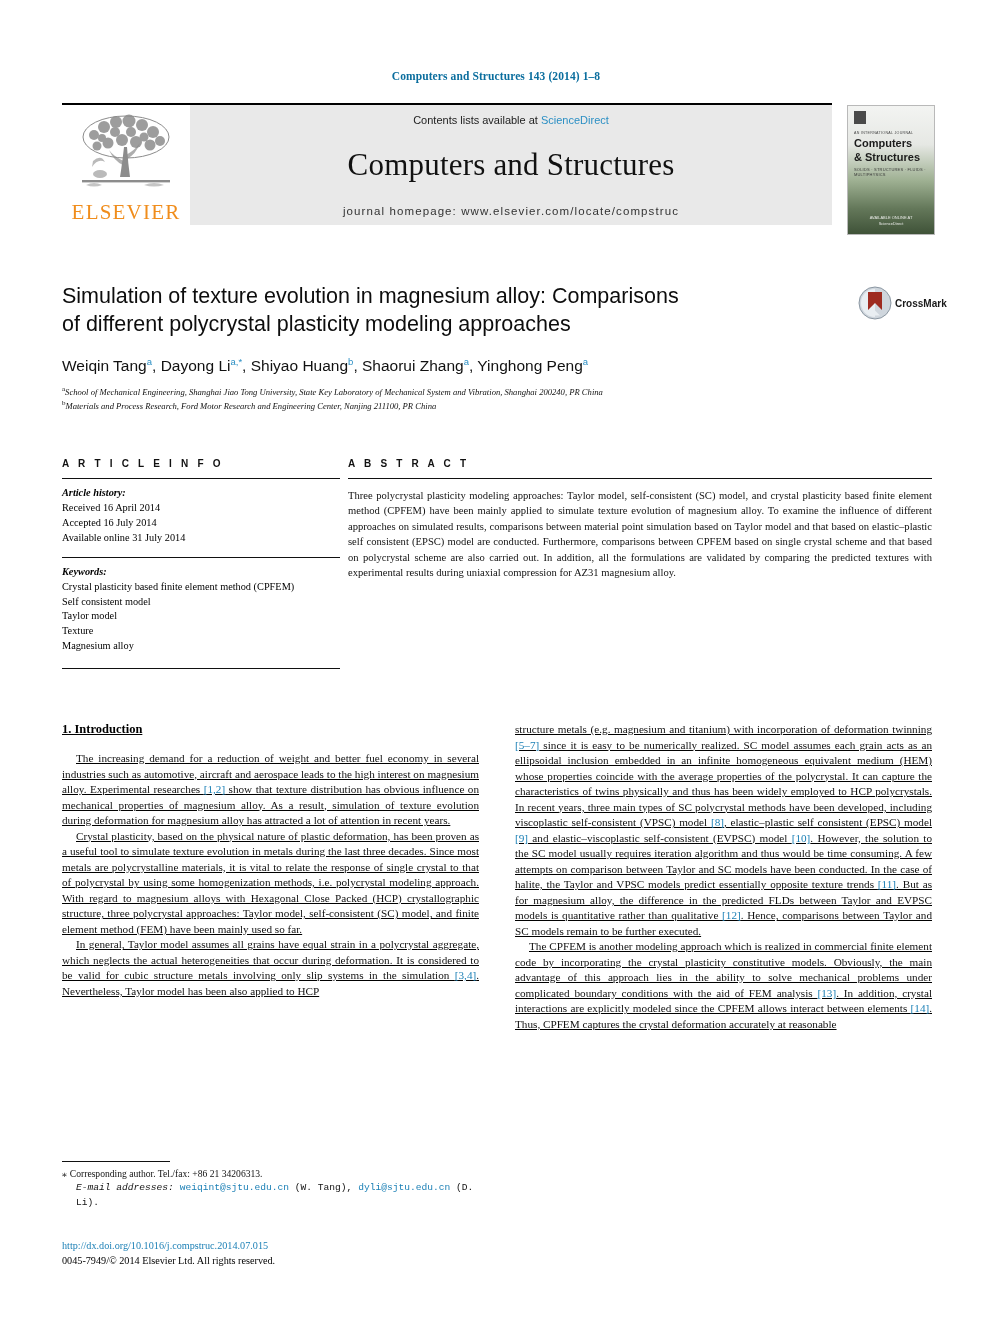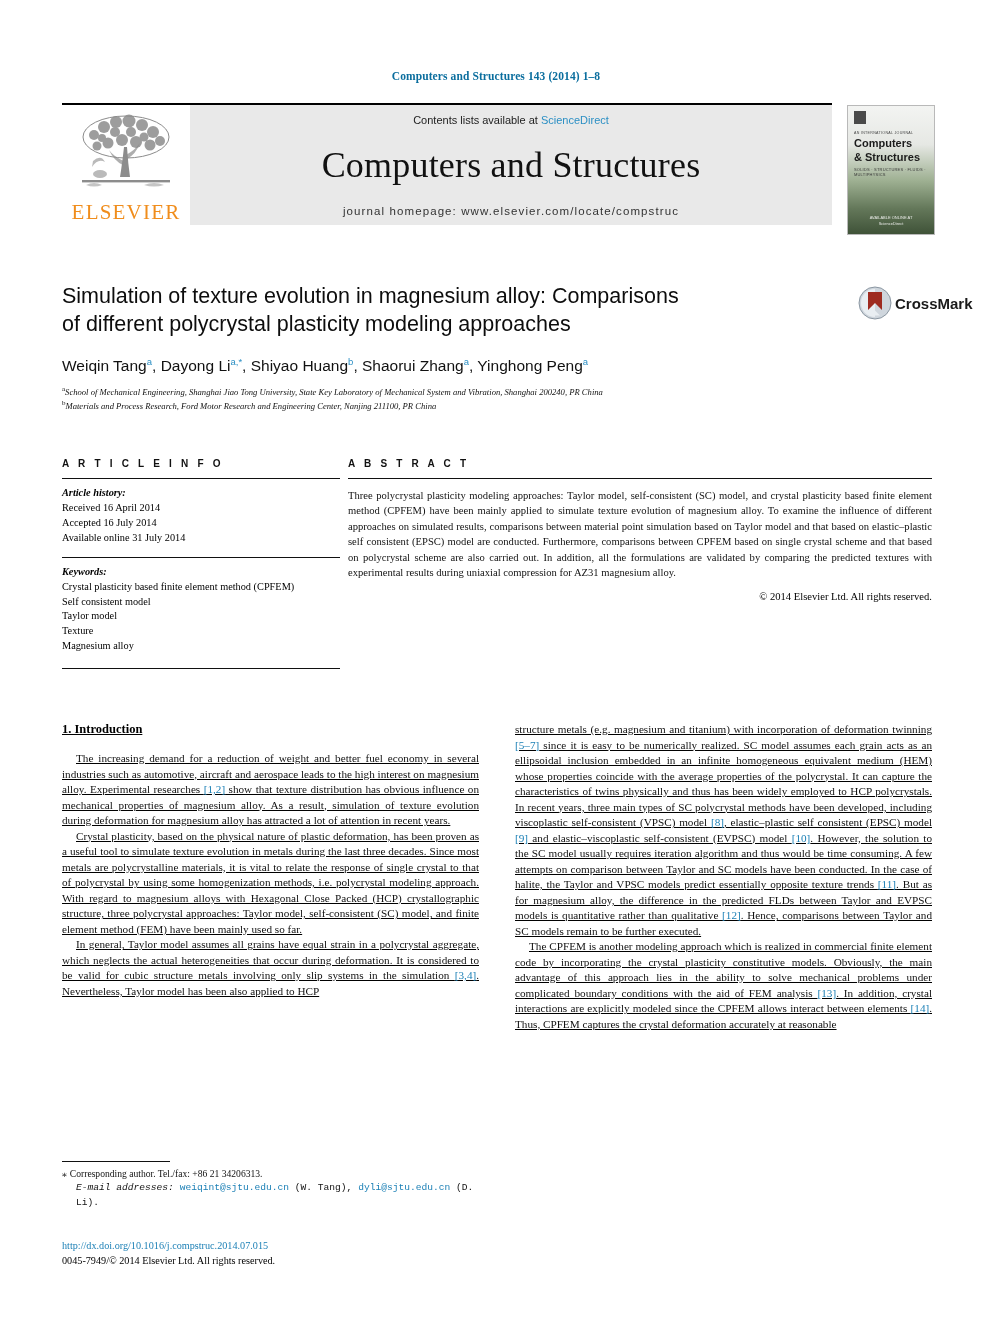--- a/index.html
+++ b/index.html
@@ -73,21 +73,21 @@
   .contents-line {
     font-family: "Liberation Sans", sans-serif;
     font-size: 11px;
     color: #222;
   }
   .contents-line .sd {
     color: #2b8fc4;
   }
   .journal-title {
     font-family: "Liberation Serif", serif;
-    font-size: 36px;
+    font-size: 31px;
     color: #111;
     margin: 16px 0 18px 0;
     letter-spacing: 0.2px;
   }
   .homepage-line {
     font-family: "Liberation Sans", sans-serif;
     font-size: 11.5px;
     color: #333;
     letter-spacing: 1.1px;
   }
@@ -157,21 +157,21 @@
 
   .crossmark {
     position: absolute;
     top: 286px;
     left: 858px;
     display: flex;
     align-items: center;
   }
   .crossmark-label {
     font-family: "Liberation Sans", sans-serif;
-    font-size: 15px;
+    font-size: 10px;
     font-weight: bold;
     color: #1a1a1a;
     margin-left: 3px;
   }
 
   
   .info-abs {
     position: absolute;
     top: 458px;
     left: 62px;
@@ -377,21 +377,20 @@
         <div>Texture</div>
         <div>Magnesium alloy</div>
       </div>
       <hr class="hr-thin2" style="margin-top:14px">
     </div>
 
     <div class="col-abs">
       <div class="sec-head">A B S T R A C T</div>
       <hr class="hr-thin">
       <div class="abs-body">Three polycrystal plasticity modeling approaches: Taylor model, self-consistent (SC) model, and crystal plasticity based finite element method (CPFEM) have been mainly applied to simulate texture evolution of magnesium alloy. To examine the influence of different approaches on simulated results, comparisons between material point simulation based on Taylor model and that based on elastic–plastic self consistent (EPSC) model are conducted. Furthermore, comparisons between CPFEM based on single crystal scheme and that based on polycrystal scheme are also carried out. In addition, all the formulations are validated by comparing the predicted textures with experimental results during uniaxial compression for AZ31 magnesium alloy.</div>
-      <div class="abs-copy">© 2014 Elsevier Ltd. All rights reserved.</div>
     </div>
   </div>
 
   <div class="body-cols">
     <div class="bcol">
       <div class="sec-title">1. Introduction</div>
       <p>The increasing demand for a reduction of weight and better fuel economy in several industries such as automotive, aircraft and aerospace leads to the high interest on magnesium alloy. Experimental researches <span class="ref">[1,2]</span> show that texture distribution has obvious influence on mechanical properties of magnesium alloy. As a result, simulation of texture evolution during deformation for magnesium alloy has attracted a lot of attention in recent years.</p>
       <p>Crystal plasticity, based on the physical nature of plastic deformation, has been proven as a useful tool to simulate texture evolution in metals during the last three decades. Since most metals are polycrystalline materials, it is vital to relate the response of single crystal to that of polycrystal by using some homogenization methods, i.e. polycrystal modeling approach. With regard to magnesium alloys with Hexagonal Close Packed (HCP) crystallographic structure, three polycrystal approaches: Taylor model, self-consistent (SC) model, and finite element method (FEM) have been mainly used so far.</p>
       <p>In general, Taylor model assumes all grains have equal strain in a polycrystal aggregate, which neglects the actual heterogeneities that occur during deformation. It is considered to be valid for cubic structure metals involving only slip systems in the simulation <span class="ref">[3,4]</span>. Nevertheless, Taylor model has been also applied to HCP</p>
     </div>

